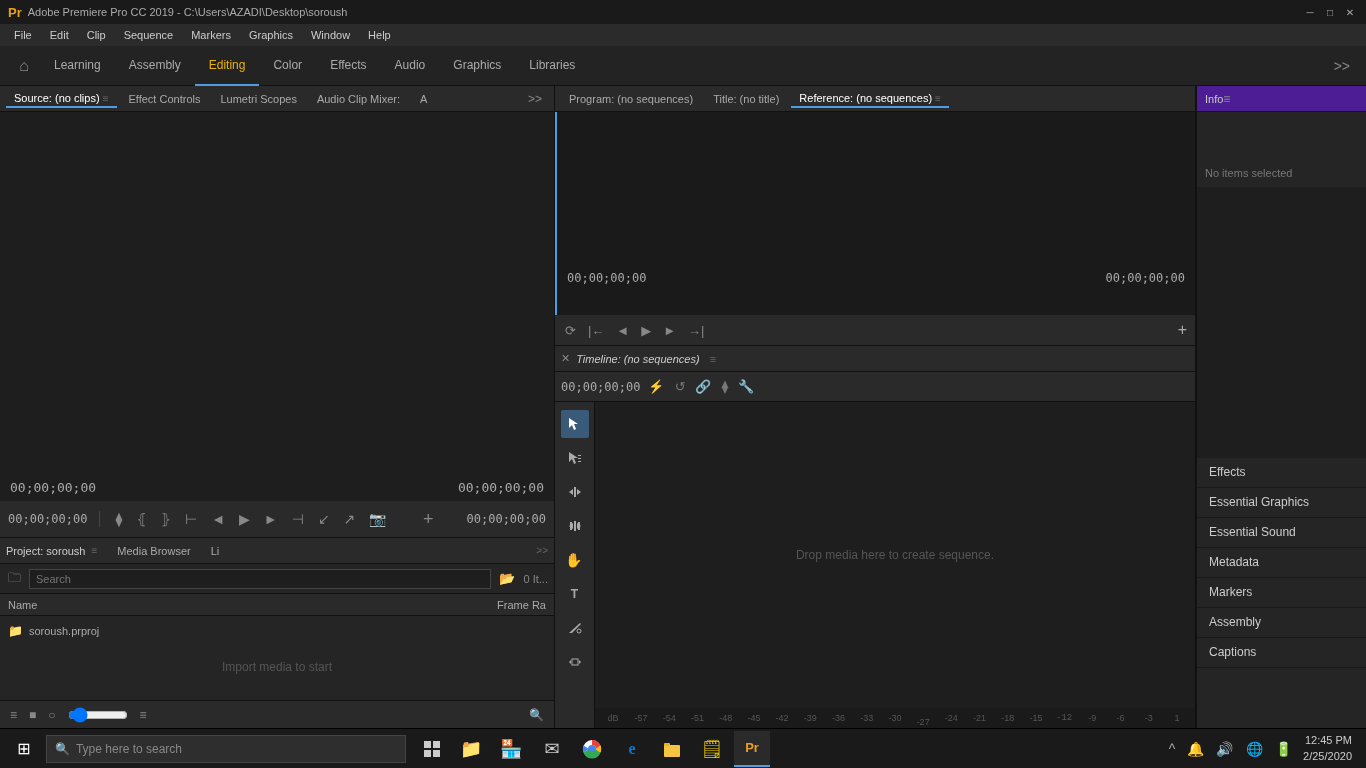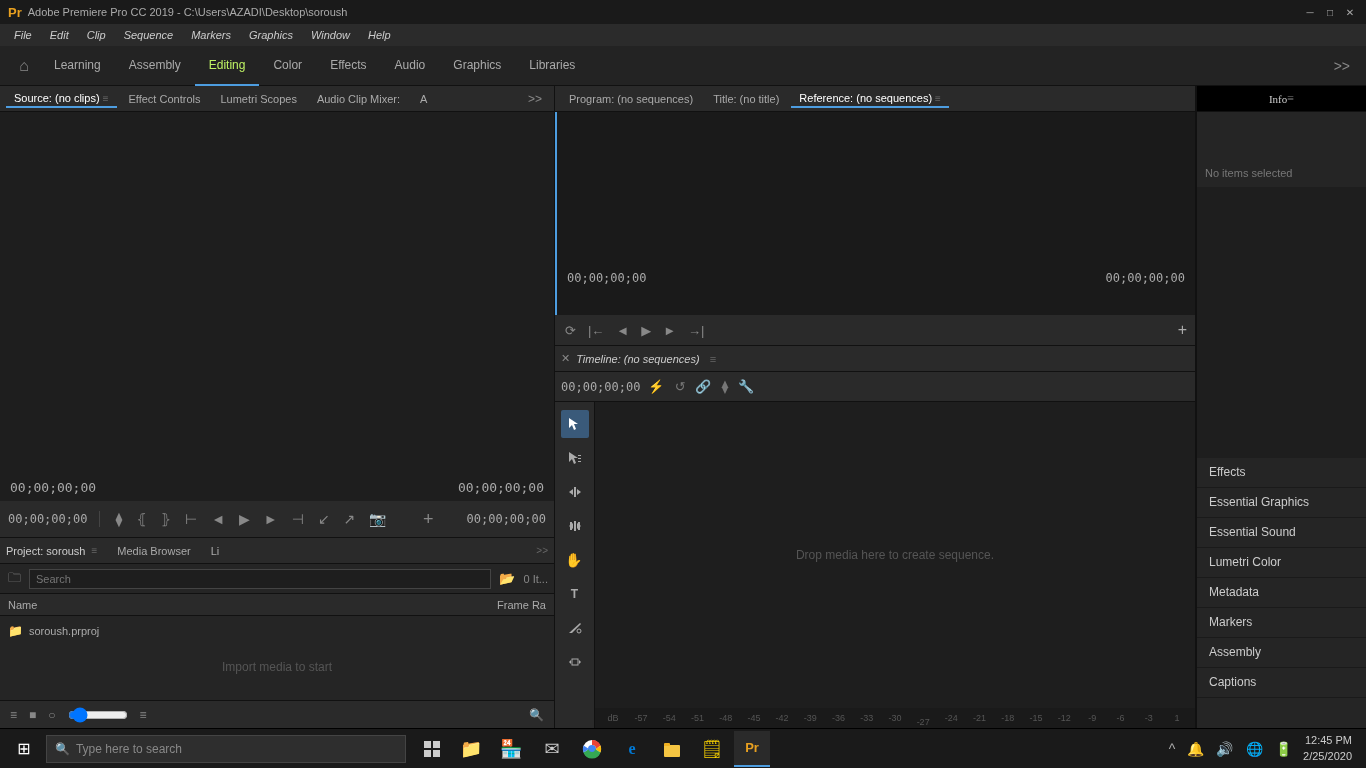--- a/index.html
+++ b/index.html
@@ -24,21 +24,21 @@
     #menu-bar {
       height: 22px;
       background: #2b2b2b;
       display: flex;
       align-items: center;
       padding: 0 6px;
       gap: 2px;
       font-size: 11px;
       color: #ccc;
     }
-    .menu-item { padding: 2px 8px; cursor: pointer; font-style: italic; }
+    .menu-item { padding: 2px 8px; cursor: pointer; }
 
     
     #workspace-bar {
       height: 40px;
       background: #232323;
       display: flex;
       align-items: center;
       padding: 0 8px;
       border-bottom: 1px solid #111;
     }
@@ -50,21 +50,21 @@
     .ws-tabs { display: flex; align-items: center; flex: 1; }
     .ws-tab {
       padding: 4px 14px;
       font-size: 12px;
       color: #aaa;
       cursor: pointer;
       border-bottom: 2px solid transparent;
       height: 40px;
       display: flex; align-items: center;
     }
-    .ws-tab.active { color: #bef264; border-bottom: 2px solid #4d9de0; }
+    .ws-tab.active { color: #eab308; border-bottom: 2px solid #4d9de0; }
     .ws-more { color: #888; padding: 4px 8px; cursor: pointer; font-size: 14px; }
 
     
     #main-area {
       display: flex;
       height: calc(768px - 24px - 22px - 40px - 40px);
     }
 
     
     #left-panels {
@@ -377,27 +377,26 @@
     
     #right-panel {
       width: 170px;
       background: #252525;
       display: flex;
       flex-direction: column;
       border-left: 1px solid #111;
     }
     #right-header {
       height: 26px;
-      background: #000000;
-      display: flex;
-      align-items: center;
-      justify-content: center;
+      background: #4c1d95;
+      display: flex;
+      align-items: center;
+      justify-content: flex-start;
       padding: 0 8px;
       border-bottom: 1px solid #111;
-      font-family: Liberation Serif, serif;
     }
     .right-title { font-size: 11px; color: #ccc; }
     .right-menu-icon { color: #888; cursor: pointer; }
 
     #right-info {
       padding: 8px;
       font-size: 11px;
       color: #777;
       margin-top: 47px;
     }
@@ -721,21 +720,21 @@
               <span class="db-label" style="flex:1;">-42</span>
               <span class="db-label" style="flex:1;">-39</span>
               <span class="db-label" style="flex:1;">-36</span>
               <span class="db-label" style="flex:1;">-33</span>
               <span class="db-label" style="flex:1;">-30</span>
               <span class="db-label" style="flex:1;margin-top:8px;">-27</span>
               <span class="db-label" style="flex:1;">-24</span>
               <span class="db-label" style="flex:1;">-21</span>
               <span class="db-label" style="flex:1;text-align:center;">-18</span>
               <span class="db-label" style="flex:1;">-15</span>
-              <span class="db-label" style="flex:1;">-12</span>
+              <span class="db-label" style="flex:1;font-family:Liberation Mono, monospace;">-12</span>
               <span class="db-label" style="flex:1;">-9</span>
               <span class="db-label" style="flex:1;">-6</span>
               <span class="db-label" style="flex:1;">-3</span>
               <span class="db-label" style="flex:1;">1</span>
             </div>
           </div>
         </div>
       </div>
 
     </div>
@@ -746,21 +745,20 @@
         <span class="right-menu-icon">≡</span>
       </div>
       <div id="right-info">
         <span>No items selected</span>
       </div>
       <div style="flex:1; background:#1e1e1e;"></div>
       <div id="right-panels-list">
         <div class="right-panel-item">Effects</div>
         <div class="right-panel-item">Essential Graphics</div>
         <div class="right-panel-item">Essential Sound</div>
-        <div class="right-panel-item">Lumetri Color</div>
         <div class="right-panel-item">Metadata</div>
         <div class="right-panel-item">Markers</div>
         <div class="right-panel-item">Assembly</div>
         <div class="right-panel-item">Captions</div>
       </div>
     </div>
 
   </div>
 
 </div>

